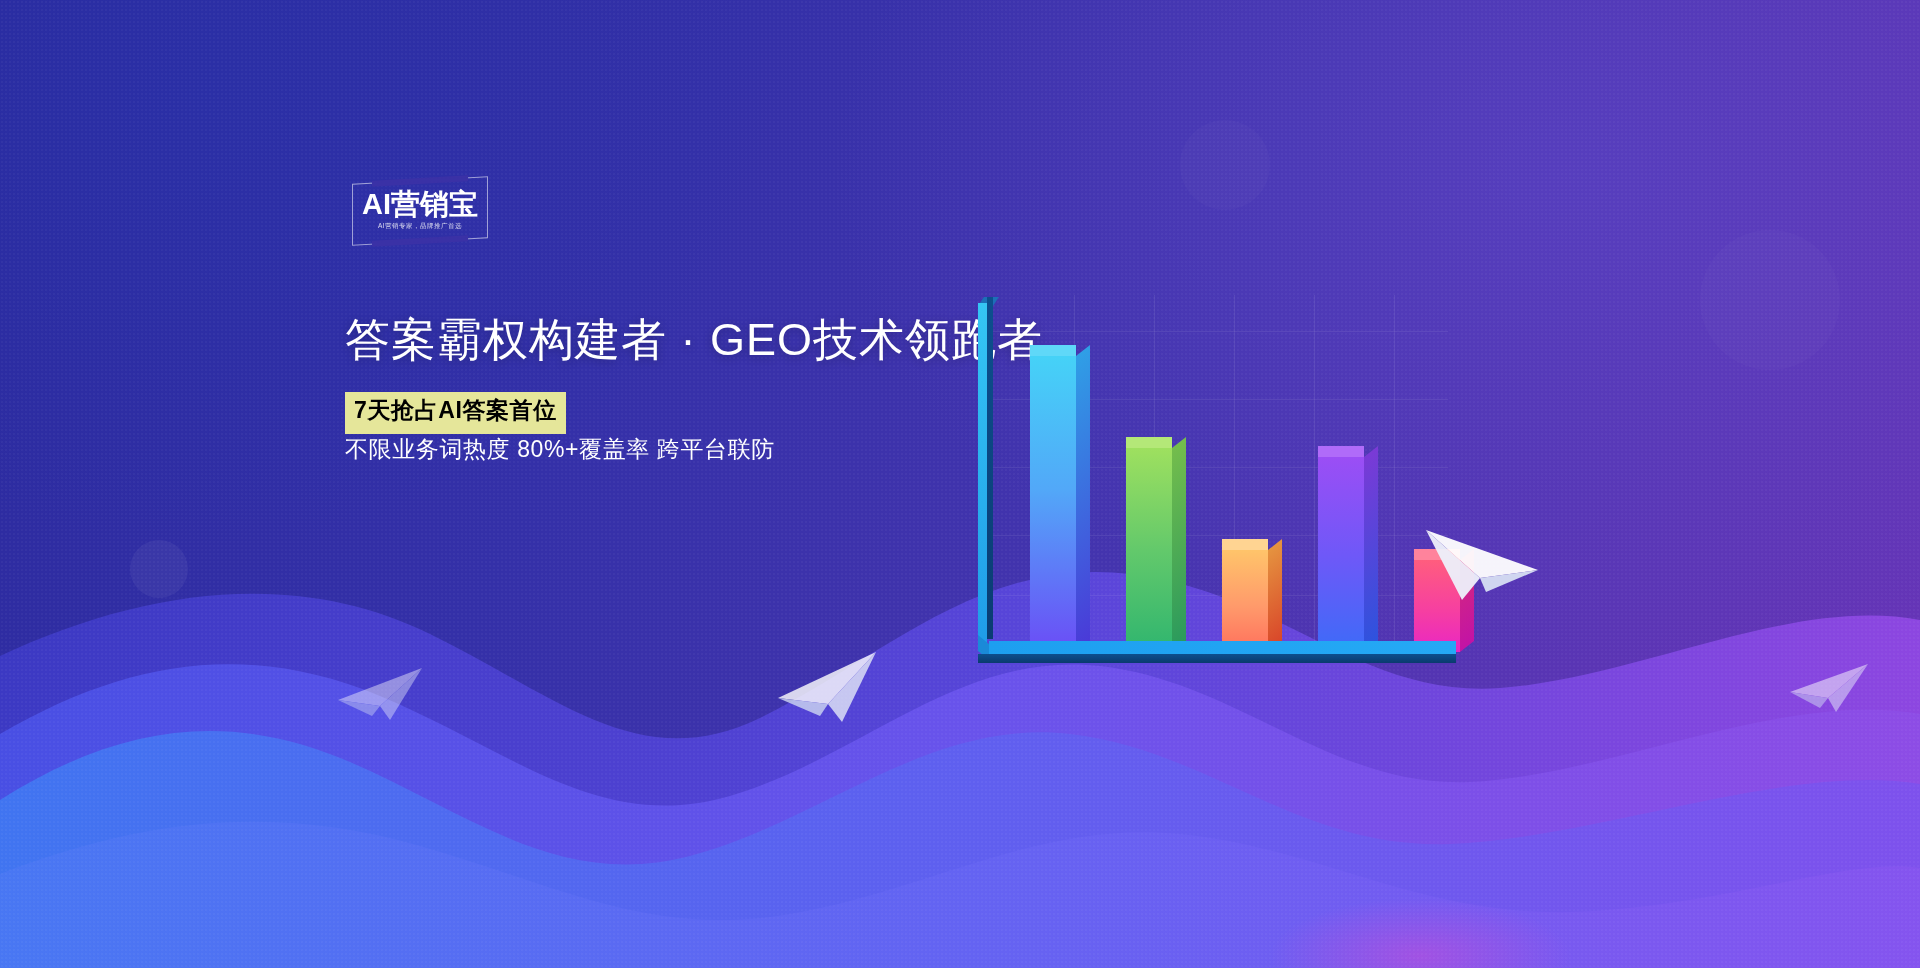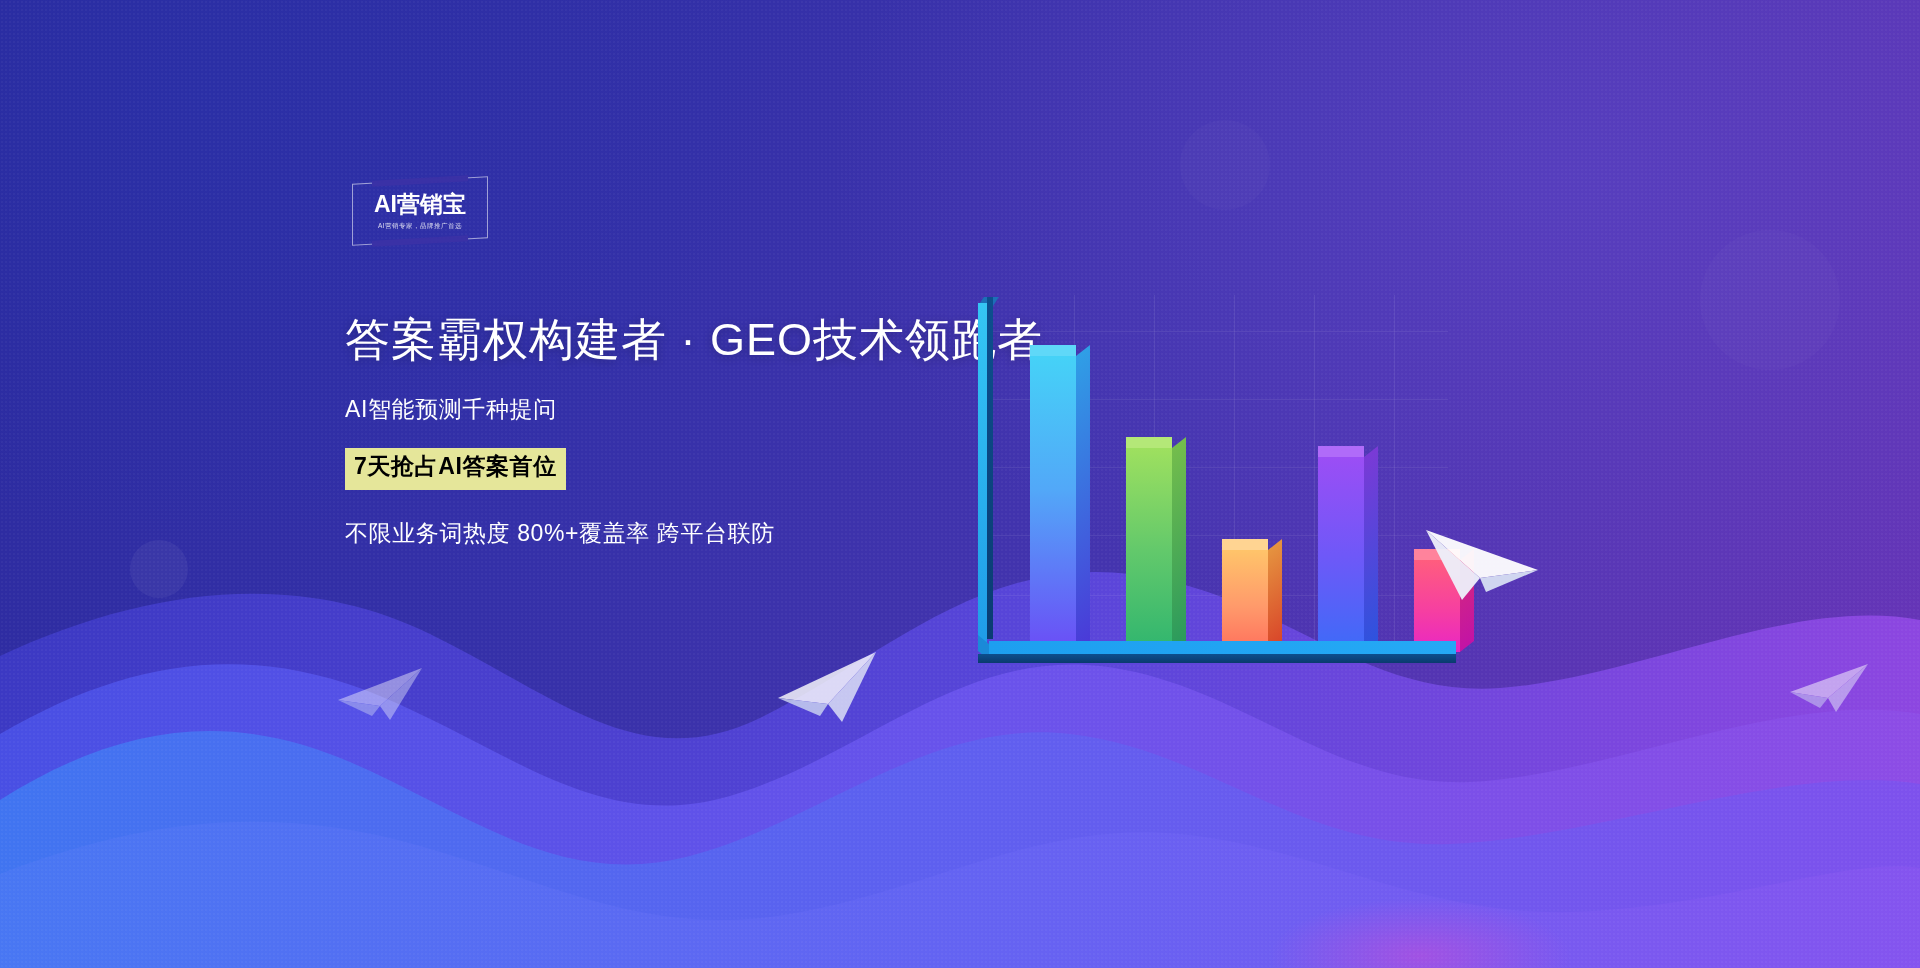--- a/index.html
+++ b/index.html
@@ -42,21 +42,21 @@
   }
   #logo .frame::before, #logo .frame::after {
     content:""; position:absolute; background:#3a31a6;
   }
   #logo .frame::before { left:14%; top:-3px; width:72%; height:6px; }
   #logo .frame::after  { left:14%; bottom:-3px; width:72%; height:6px; }
   #logo .wordmark {
     position:absolute; left:0; right:0; top:8px;
     text-align:center;
     color:#ffffff;
-    font-size:23px; font-weight:bold;
+    font-size:29px; font-weight:bold;
     letter-spacing:0px;
     line-height:32px;
     white-space:nowrap;
   }
   #logo .tagline {
     position:absolute; left:0; right:0; top:42px;
     text-align:center;
     color:rgba(255,255,255,0.82);
     font-size:6.5px;
     letter-spacing:0.5px;
@@ -97,21 +97,20 @@
     font-weight:bold;
     letter-spacing:0.6px;
     white-space:nowrap;
   }
   #features-line {
     color:#ffffff;
     font-size:23px;
     line-height:30px;
     letter-spacing:0.6px;
     white-space:nowrap;
-    margin-top:28px;
   }
 
   
   #chart { position:absolute; left:978px; top:295px; width:470px; height:370px; }
   #chart .grid { position:absolute; inset:0; pointer-events:none; }
   #chart .grid .v, #chart .grid .h { position:absolute; background:rgba(255,255,255,0.075); }
   #chart .grid .v { width:1px; top:0; bottom:22px; }
   #chart .grid .h { height:1px; left:0; right:0; }
 
   #yaxis { position:absolute; left:0; bottom:20px; width:14px; height:348px; }
@@ -199,21 +198,20 @@
   <div id="noise"></div>
 
   <div id="logo">
     <div class="frame"></div>
     <div class="wordmark">AI营销宝</div>
     <div class="tagline">AI营销专家，品牌推广首选</div>
   </div>
 
   <div id="copy">
     <div id="headline">答案霸权构建者 · GEO技术领跑者</div>
-    <div class="subline spaced">AI智能预测千种提问</div>
     <div><span id="highlight-line">7天抢占AI答案首位</span></div>
     <div id="features-line">不限业务词热度 80%+覆盖率 跨平台联防</div>
   </div>
 
   <div id="chart">
 
     <div class="grid">
       <div class="v" style="left:96px;"></div>
       <div class="v" style="left:176px;"></div>
       <div class="v" style="left:256px;"></div>

